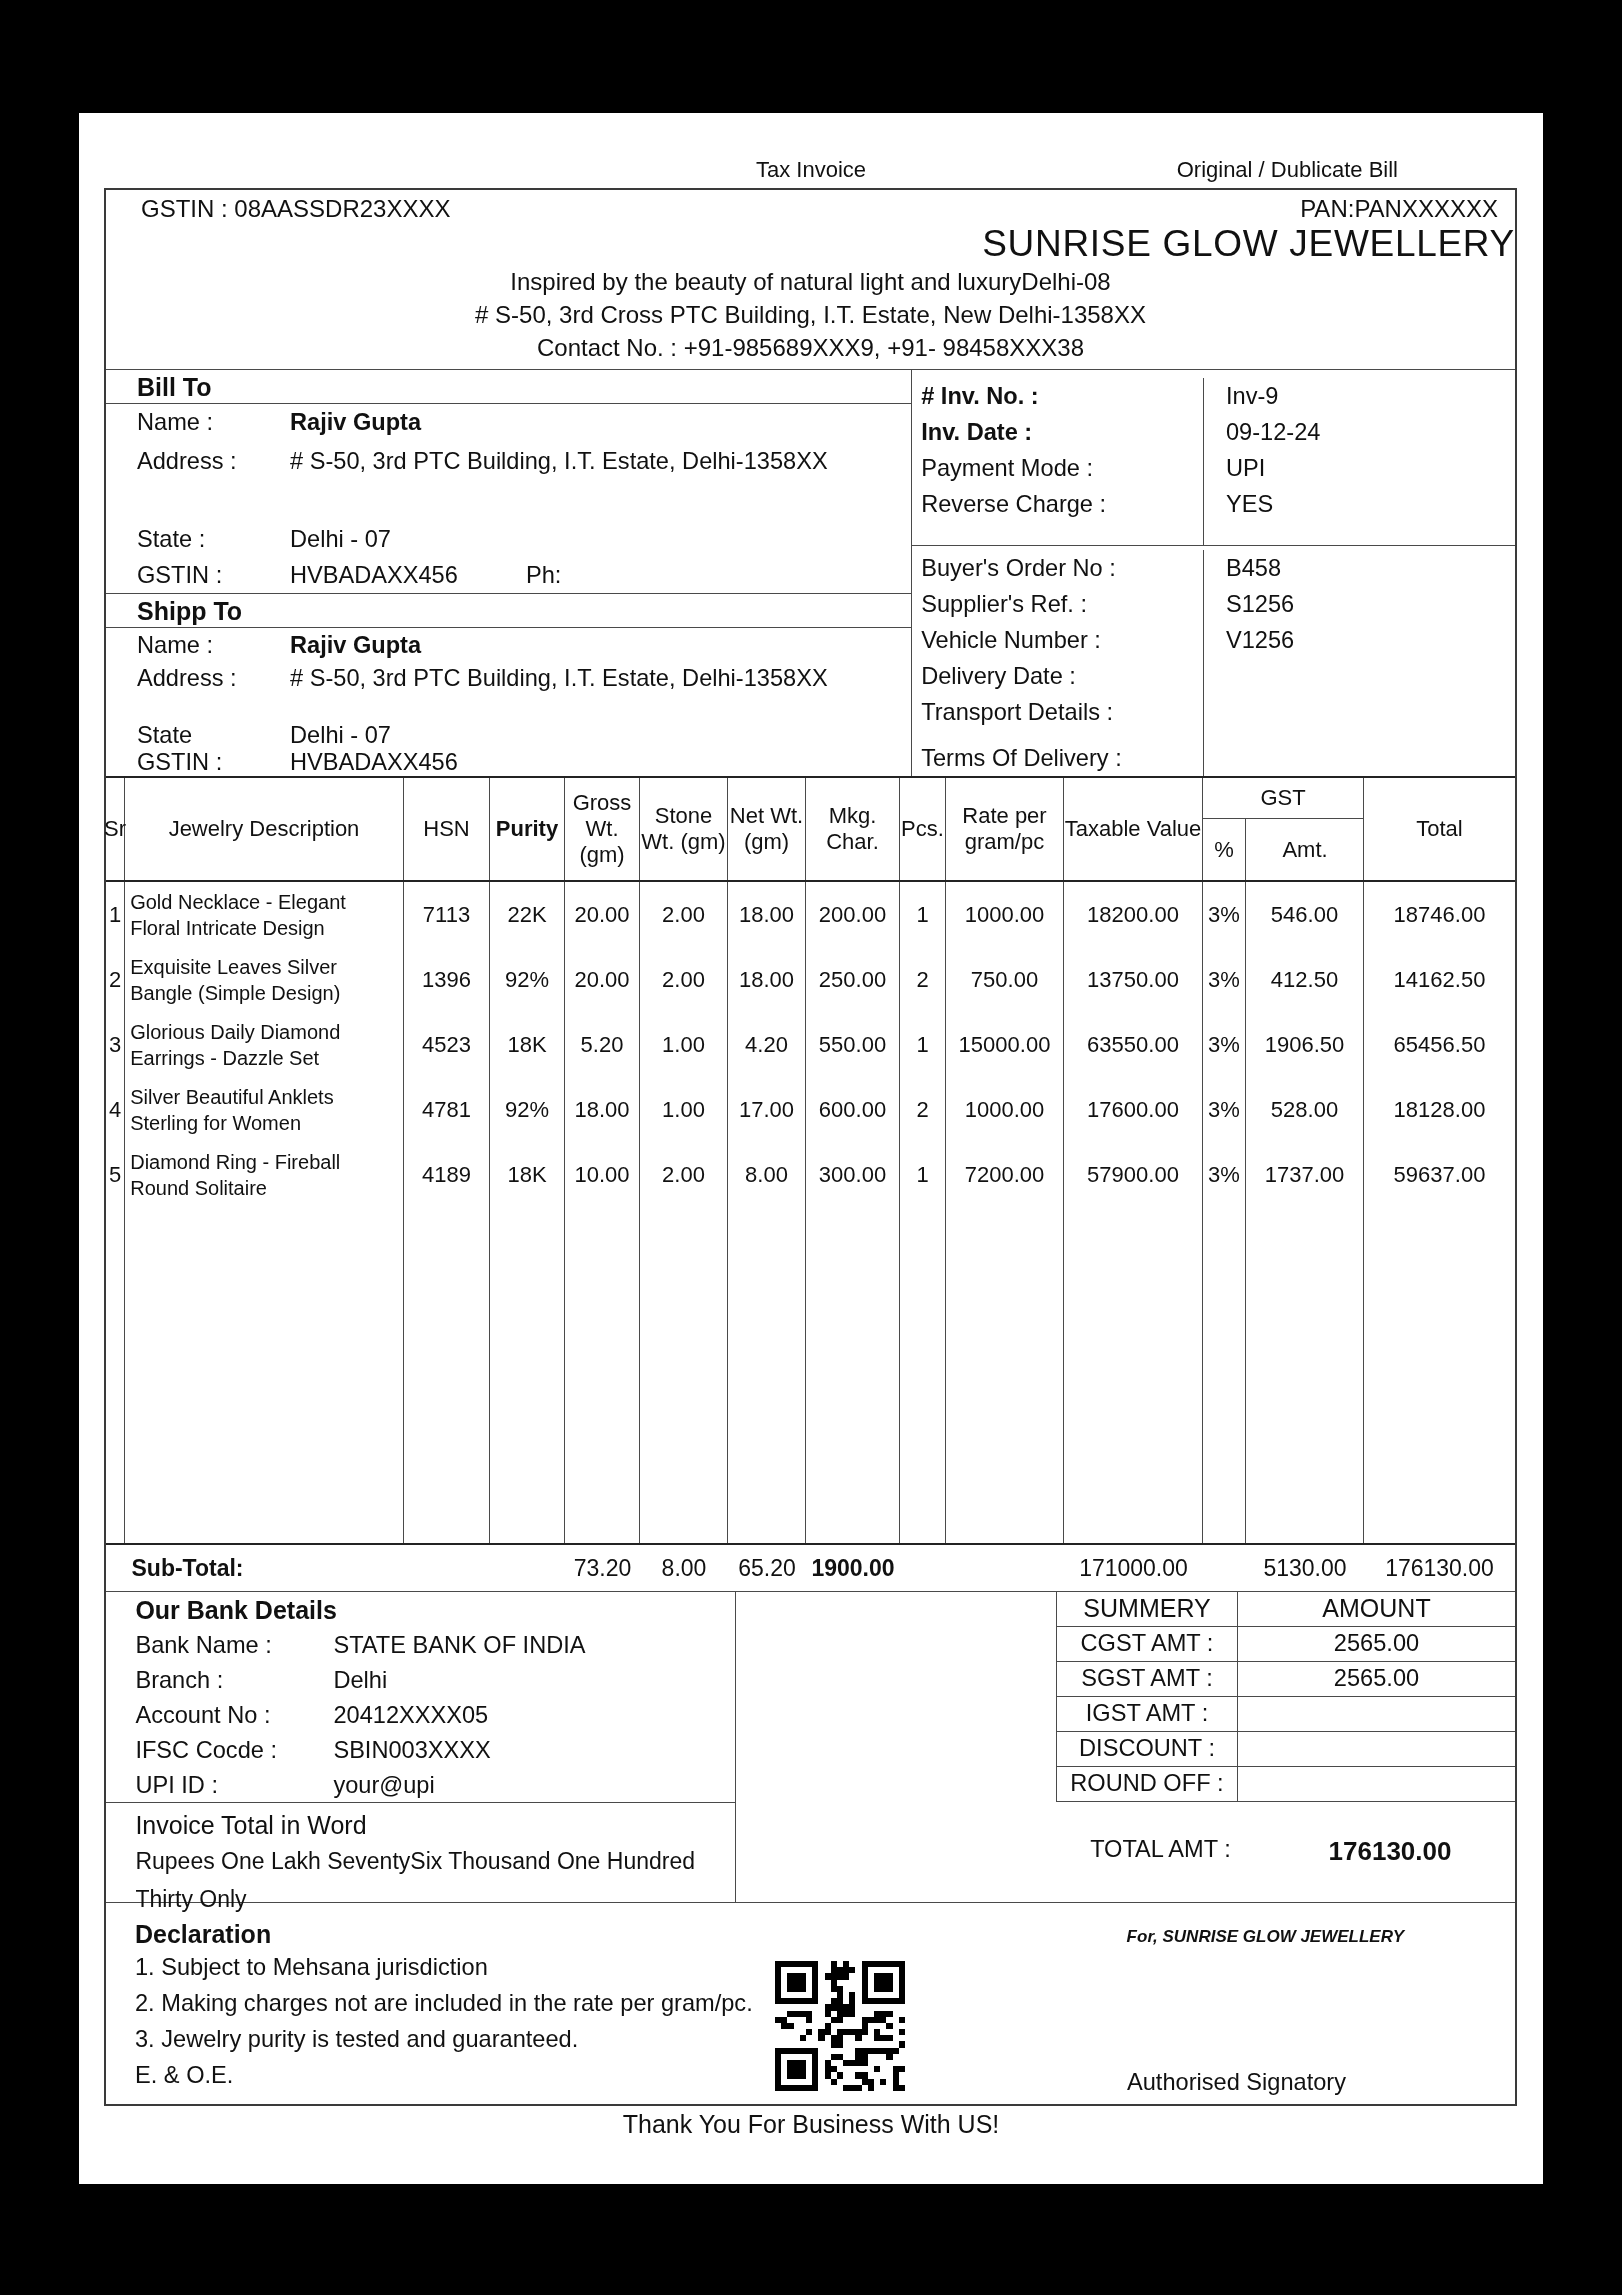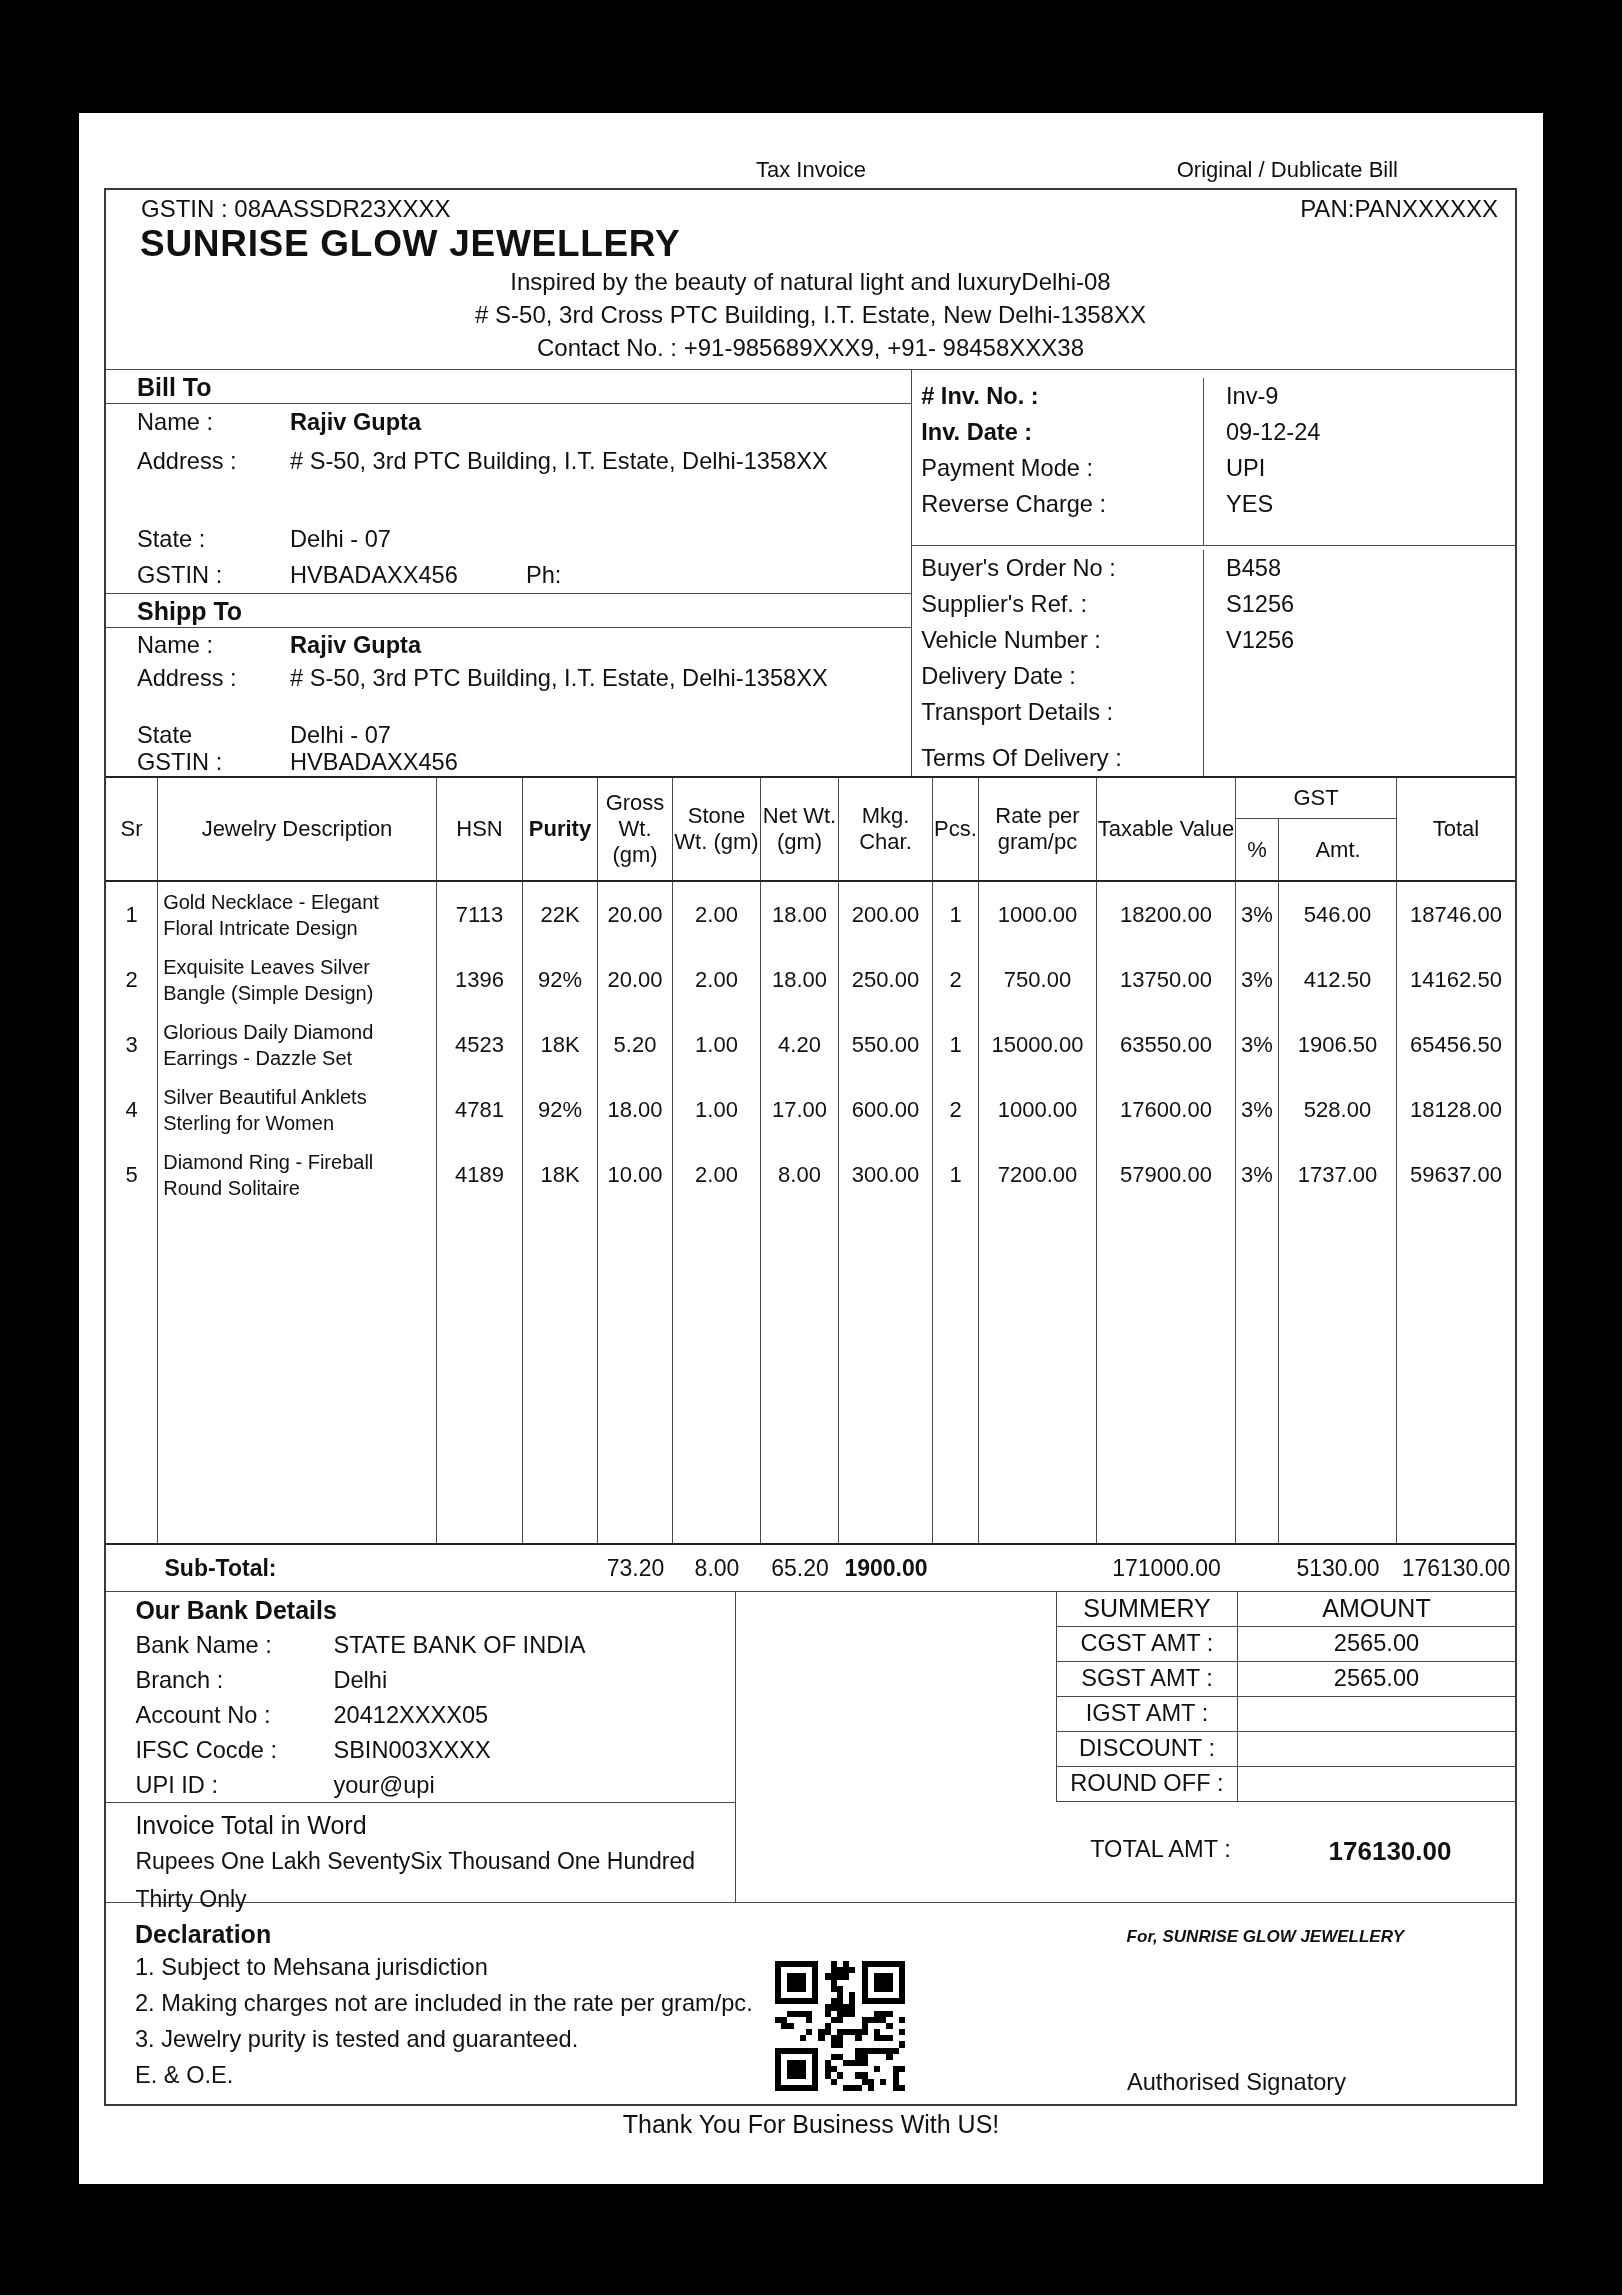--- a/index.html
+++ b/index.html
@@ -9,21 +9,21 @@
 
   .topline { position:absolute; top:41px; left:0; width:100%; height:31px; font-size:22px; line-height:31px; }
   .topline .doc-type { display:block; text-align:center; }
   .topline .copy-type { position:absolute; right:145px; top:0; }
 
   .box { position:absolute; left:25px; top:75px; width:1413px; height:1918px; border:2px solid #3a3a3a; display:flex; flex-direction:column; }
 
   
   .header-sec { height:180px; border-bottom:1.3px solid #4a4a4a; }
   .gstin-row { display:flex; justify-content:space-between; padding:3.9px 17px 0 35px; height:33px; font-size:24px; line-height:30px; }
-  .company-name { text-align:left; font-size:37px; font-weight:bold; height:42px; line-height:42px; letter-spacing:0.7px;margin-left:34px; }
+  .company-name { text-align:right; font-size:37px; font-weight:normal; height:42px; line-height:42px; letter-spacing:0.7px; }
   .hline { text-align:center; font-size:24px; height:33px; line-height:33px; }
 
   
   .parties { display:flex; height:406px; }
   .parties-left { width:806px; border-right:1.3px solid #4a4a4a; }
   .party-hdr { height:34px; line-height:34px; padding-left:31px; font-size:25px; font-weight:bold; border-bottom:1.3px solid #4a4a4a; }
   .party-block { padding-left:31px; font-size:23.6px; border-bottom:1.3px solid #4a4a4a; }
   .party-block.last { border-bottom:none; }
   .kv-row { display:flex; }
   .kv-label { width:153px; flex:none; }
@@ -47,21 +47,21 @@
   .meta-labels { width:291px; flex:none; padding-left:9.2px; }
   .meta-values { flex:1; border-left:1.3px solid #4a4a4a; padding-left:22px; }
   .meta-row { height:36px; line-height:36px; white-space:nowrap; }
   .meta-row.bold { font-weight:bold; }
   .meta-row.gap { margin-top:10.5px; }
 
   
   .items-head { height:106px; border-top:2px solid #232323; border-bottom:2px solid #232323; display:flex; font-size:22px; }
   .items-head .cell { display:flex; align-items:center; justify-content:center; text-align:center; border-right:1.3px solid #4a4a4a; }
   .pre { white-space:pre-line; }
-  .c-sr{width:52px;flex:none} .c-desc{width:279px;flex:none} .c-hsn{width:86px;flex:none}
+  .c-sr{width:19px;flex:none} .c-desc{width:279px;flex:none} .c-hsn{width:86px;flex:none}
   .c-pur{width:75px;flex:none} .c-gro{width:75px;flex:none} .c-sto{width:88px;flex:none}
   .c-net{width:78px;flex:none} .c-mkg{width:94px;flex:none} .c-pcs{width:46px;flex:none}
   .c-rate{width:118px;flex:none} .c-tax{width:139px;flex:none} .c-gst{width:161px;flex:none}
   .c-pct{width:43px;flex:none} .c-amt{width:118px;flex:none} .c-tot{flex:1}
   .gst-group { display:flex; flex-direction:column; border-right:1.3px solid #4a4a4a; }
   .gst-top { height:41px; border-bottom:1.3px solid #4a4a4a; display:flex; align-items:center; justify-content:center; }
   .gst-bottom { flex:1; display:flex; }
   .gst-bottom .cell { border-right:none; }
   .gst-bottom .c-pct { border-right:1.3px solid #4a4a4a; }
 

